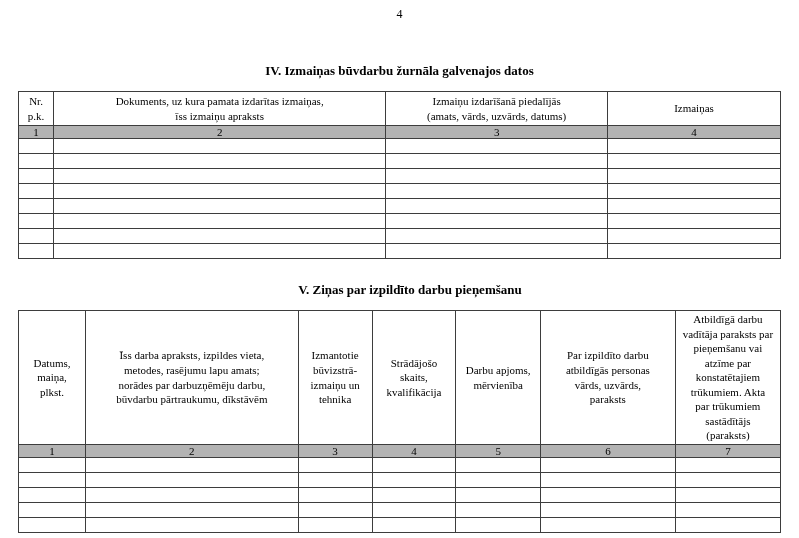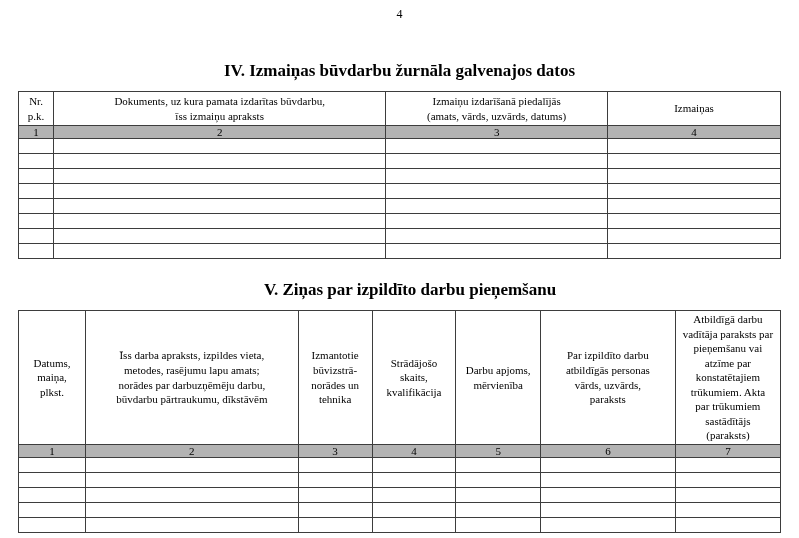--- a/index.html
+++ b/index.html
@@ -3,21 +3,21 @@
 <meta charset="utf-8">
 <style>
   html,body{margin:0;padding:0;background:#ffffff;}
   .page{
     width:799px;height:538px;background:#ffffff;color:#000;
     font-family:"Liberation Serif","DejaVu Serif",serif;
     overflow:hidden;position:relative;
   }
   .page-number{text-align:center;padding-top:7px;font-size:12px;line-height:14px;}
   .section-title{
-    text-align:center;font-weight:700;font-size:17px;line-height:17px;margin:0;
+    text-align:center;font-weight:700;font-size:13px;line-height:17px;margin:0;
   }
   #title4{margin-top:41px;}
   #title5{margin-top:22px;margin-left:21px;}
   table{
     border-collapse:collapse;width:763px;margin:12px auto 0;
     table-layout:fixed;
   }
   th,td{
     border:1px solid #3d3d3d;
     text-align:center;vertical-align:middle;
@@ -46,21 +46,21 @@
     <colgroup>
       <col style="width:4.6%">
       <col style="width:43.6%">
       <col style="width:29.1%">
       <col style="width:22.7%">
     </colgroup>
     <thead>
       <tr class="hdr">
         <th>Nr.
 p.k.</th>
-        <th>Dokuments, uz kura pamata izdarītas būvdarbu,
+        <th>Dokuments, uz kura pamata izdarītas izmaiņas,
 īss izmaiņu apraksts</th>
         <th>Izmaiņu izdarīšanā piedalījās
 (amats, vārds, uzvārds, datums)</th>
         <th>Izmaiņas</th>
       </tr>
       <tr class="num">
         <td>1</td>
         <td>2</td>
         <td>3</td>
         <td>4</td>
@@ -134,21 +134,21 @@
       <tr class="hdr">
         <th>Datums,
 maiņa,
 plkst.</th>
         <th>Īss darba apraksts, izpildes vieta,
 metodes, rasējumu lapu amats;
 norādes par darbuzņēmēju darbu,
 būvdarbu pārtraukumu, dīkstāvēm</th>
         <th>Izmantotie
 būvizstrā-
-norādes un
+izmaiņu un
 tehnika</th>
         <th>Strādājošo
 skaits,
 kvalifikācija</th>
         <th>Darbu apjoms,
 mērvienība</th>
         <th>Par izpildīto darbu
 atbildīgās personas
 vārds, uzvārds,
 paraksts</th>

